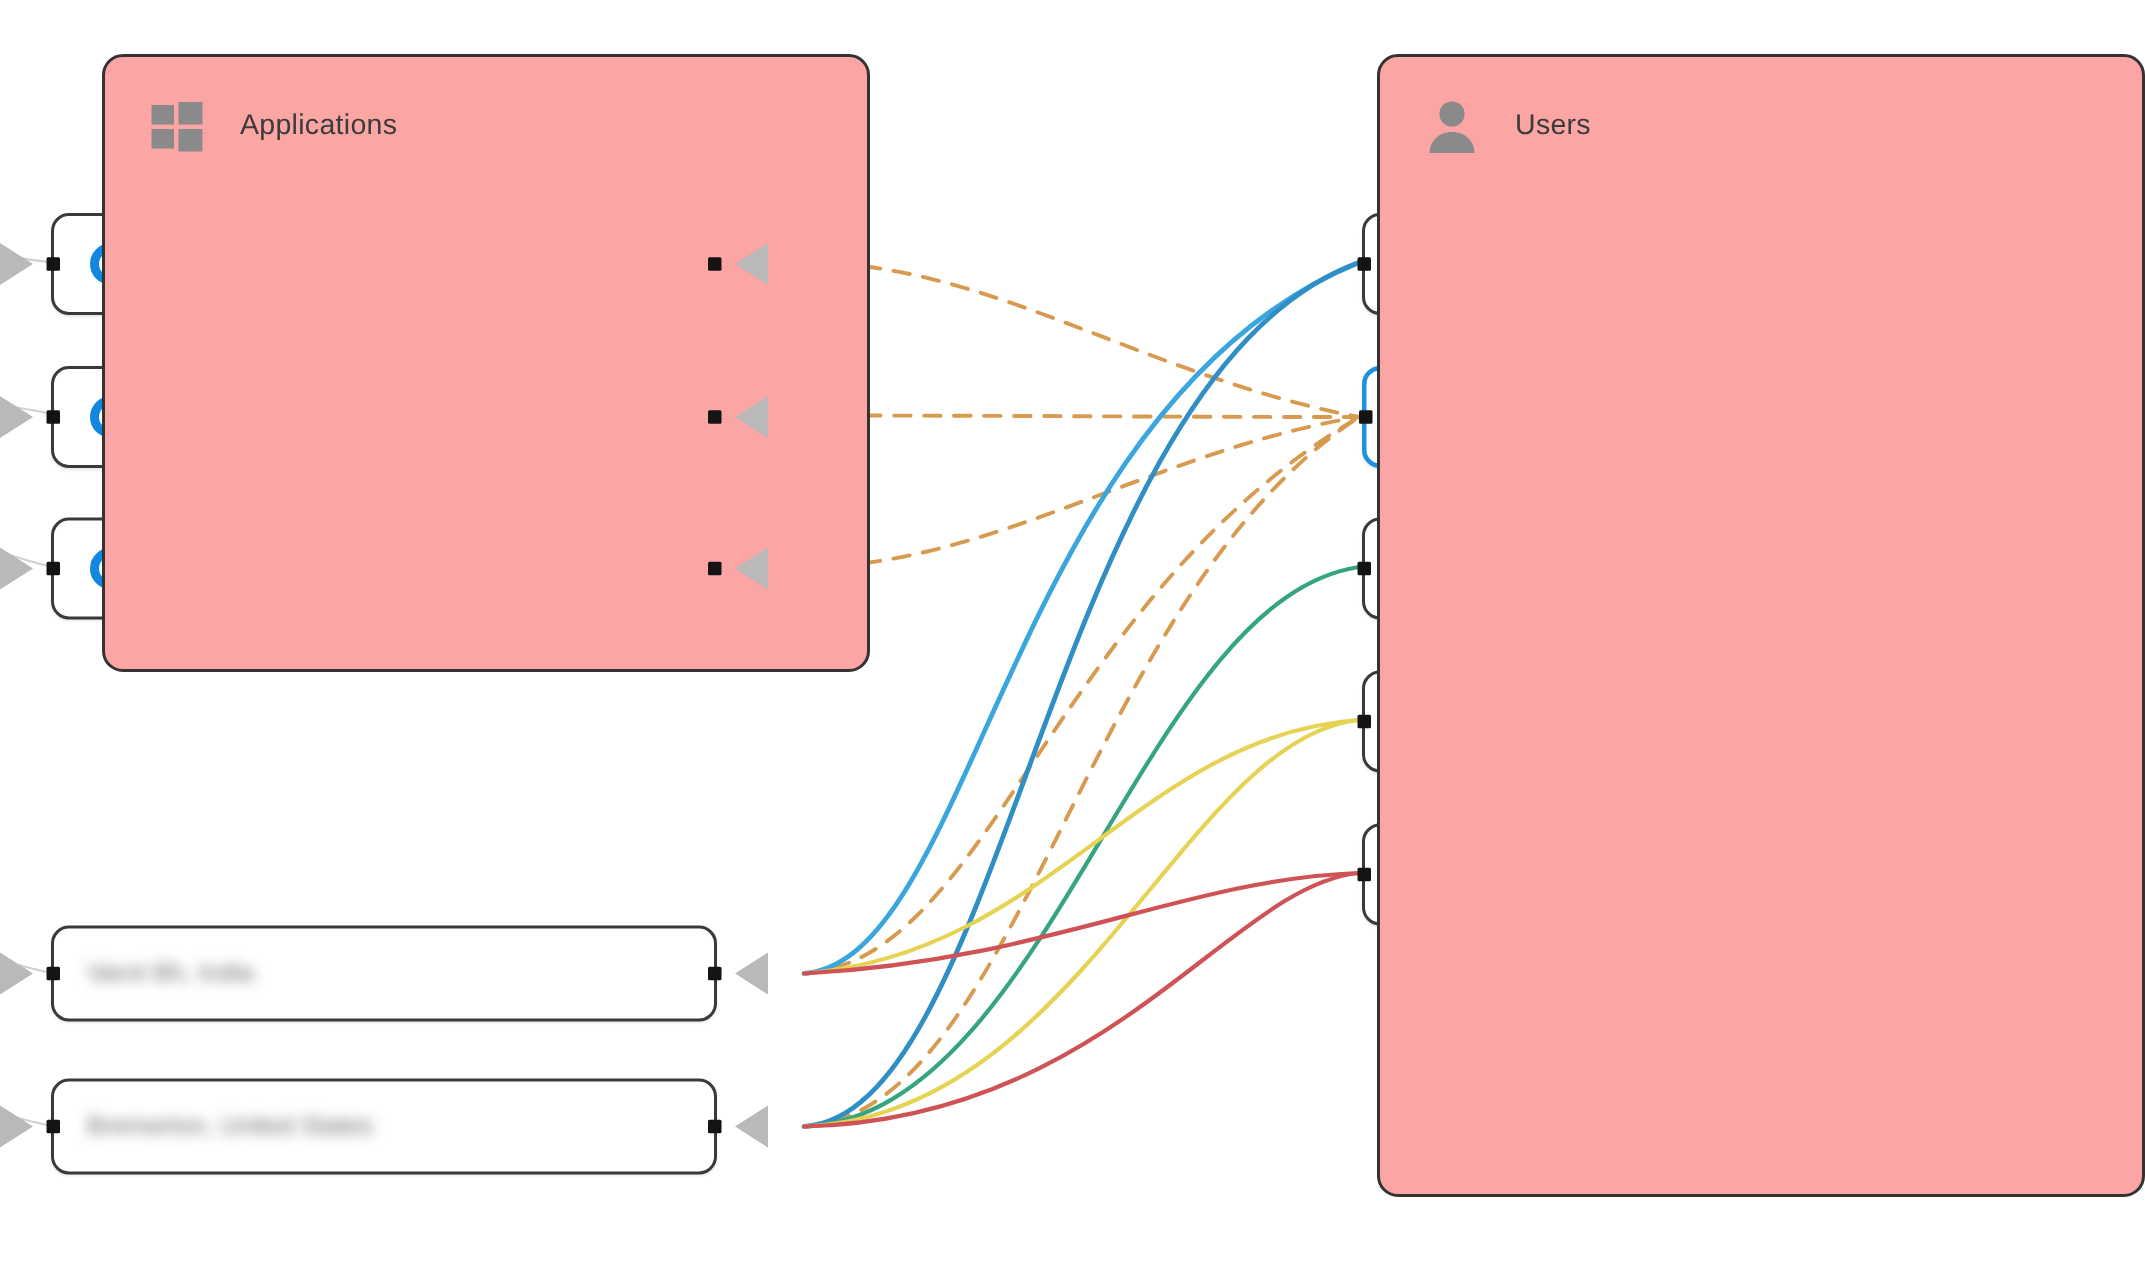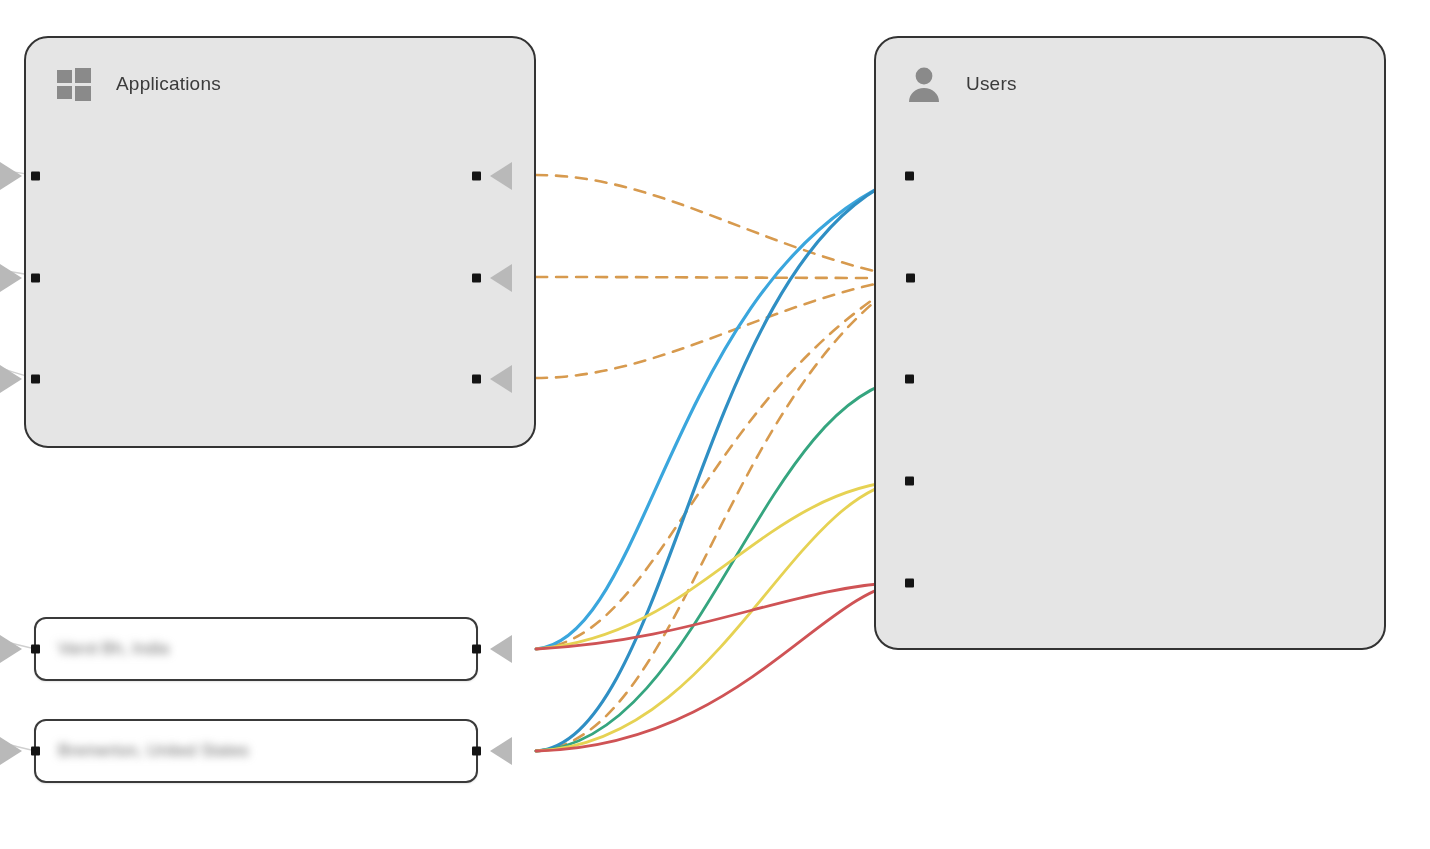--- a/index.html
+++ b/index.html
@@ -6,25 +6,26 @@
   body{
     width:1430px;height:849px;position:relative;overflow:hidden;
     font-family:"Liberation Sans","DejaVu Sans",sans-serif;
     -webkit-font-smoothing:antialiased;
   }
   #canvas{position:absolute;inset:0;width:1430px;height:849px;}
   #edges{position:absolute;left:0;top:0;width:1430px;height:849px;pointer-events:none;z-index:1;}
 
   .panel{
     position:absolute;
-    background:#e5e5e5;
+    background:#fca5a5;
     border:2px solid #333333;
-    border-radius:24px;
+    border-radius:14px;
     box-sizing:border-box;
     z-index:2;
+    margin-left:44px;
   }
   .panel-head{
     position:absolute;left:28px;top:26px;
     display:flex;align-items:center;gap:22px;
   }
   .panel-icon{width:40px;height:40px;display:block;flex:0 0 auto;}
   .panel-title{
     font-size:19px;color:#3b3b3b;letter-spacing:.2px;white-space:nowrap;
   }
 
@@ -196,21 +197,21 @@
   </div>
 
   <div class="node loc" style="top:719px;width:444px;height:64px;">
     <span class="arrow in"></span>
     <span class="port left"></span>
     <span class="node-label blur">Bremerton, United States</span>
     <span class="port right"></span>
     <span class="arrow out"></span>
   </div>
 
-  <div class="panel" style="left:874px;top:36px;width:512px;height:614px;">
+  <div class="panel" style="left:874px;top:36px;width:512px;height:762px;">
     <div class="panel-head">
       <span class="panel-icon">
         <svg viewBox="0 0 40 40" width="40" height="40">
           <circle cx="20" cy="12" r="8.4" fill="#8a8a8a"></circle>
           <path d="M5 38c0-8.3 6.7-14 15-14s15 5.7 15 14z" fill="#8a8a8a"></path>
         </svg>
       </span>
       <span class="panel-title">Users</span>
     </div>
   </div>

